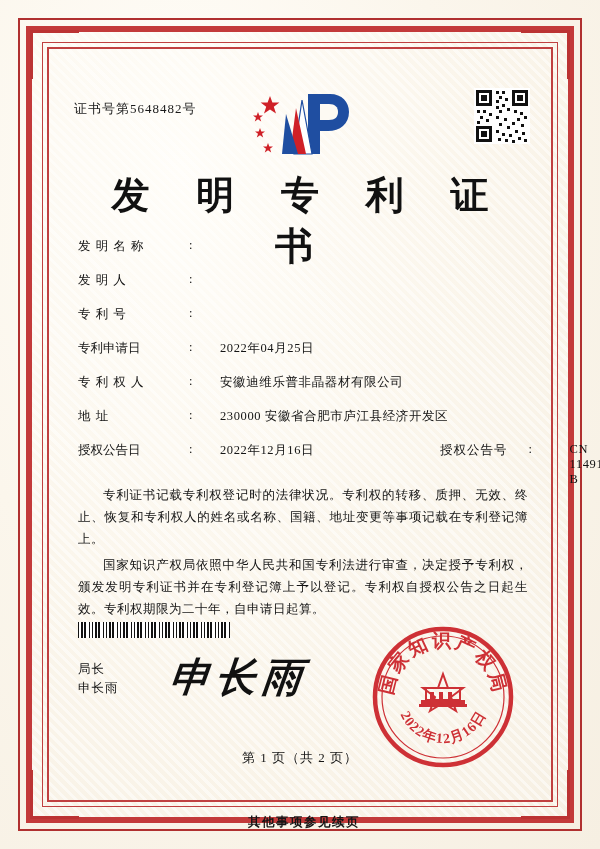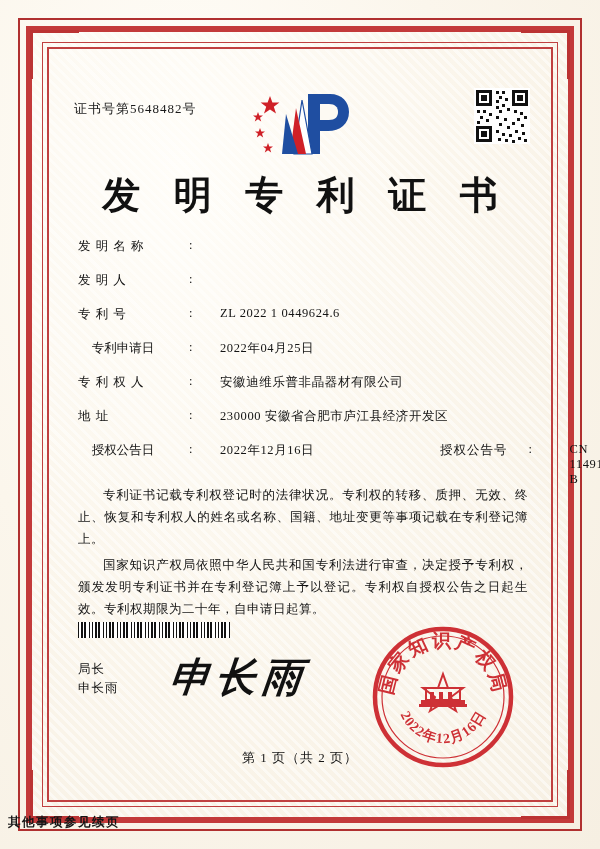--- a/index.html
+++ b/index.html
@@ -120,21 +120,21 @@
   }
 
   .title {
     position: absolute;
     top: 110px;
     left: 0; right: 0;
     text-align: center;
     font-size: 38px;
     letter-spacing: 12px;
     color: #111;
-    font-family: Liberation Serif, serif;
+    font-family: Liberation Mono, monospace;
     font-weight: 700;
     text-indent: 12px;
   }
 
   .fields {
     position: absolute;
     top: 178px;
     left: 18px;
     right: 10px;
   }
@@ -145,21 +145,21 @@
     font-size: 12.5px;
     color: #141414;
     gap: 21px;
   }
   .field-label {
     width: 90px;
     flex: 0 0 90px;
     letter-spacing: 1px;
     white-space: nowrap;
   }
-  .field-label.wide { letter-spacing: 0px; text-align: center; }
+  .field-label.wide { letter-spacing: 0px; }
   .field-colon {
     width: 10px;
     flex: 0 0 10px;
   }
   .field-value {
     flex: 1;
     letter-spacing: 0.6px;
   }
   .field-row.two .field-value { flex: 0 0 auto; min-width: 185px; }
   .field-label2 {
@@ -238,21 +238,21 @@
     text-align: center;
     font-size: 13px;
     color: #161616;
     letter-spacing: 1px;
   }
 
   .footer-note {
     position: absolute;
     bottom: 18px;
     left: 8px; right: 0;
-    text-align: left;
+    text-align: center;
     font-size: 12.5px;
     color: #151515;
     letter-spacing: 1.5px;
     font-weight: 600;
   }
 </style>
 </head>
 <body>
 
 <div class="page">
@@ -355,21 +355,20 @@
         <div class="field-label">发 明 名 称</div>
         <div class="field-colon">:</div>
       </div>
       <div class="field-row">
         <div class="field-label">发 明 人</div>
         <div class="field-colon">:</div>
       </div>
       <div class="field-row">
         <div class="field-label">专 利 号</div>
         <div class="field-colon">:</div>
-        <div class="field-value">ZL 2022 1 0449624.6</div>
       </div>
       <div class="field-row">
         <div class="field-label wide">专利申请日</div>
         <div class="field-colon">:</div>
         <div class="field-value">2022年04月25日</div>
       </div>
       <div class="field-row">
         <div class="field-label">专 利 权 人</div>
         <div class="field-colon">:</div>
         <div class="field-value">安徽迪维乐普非晶器材有限公司</div>

